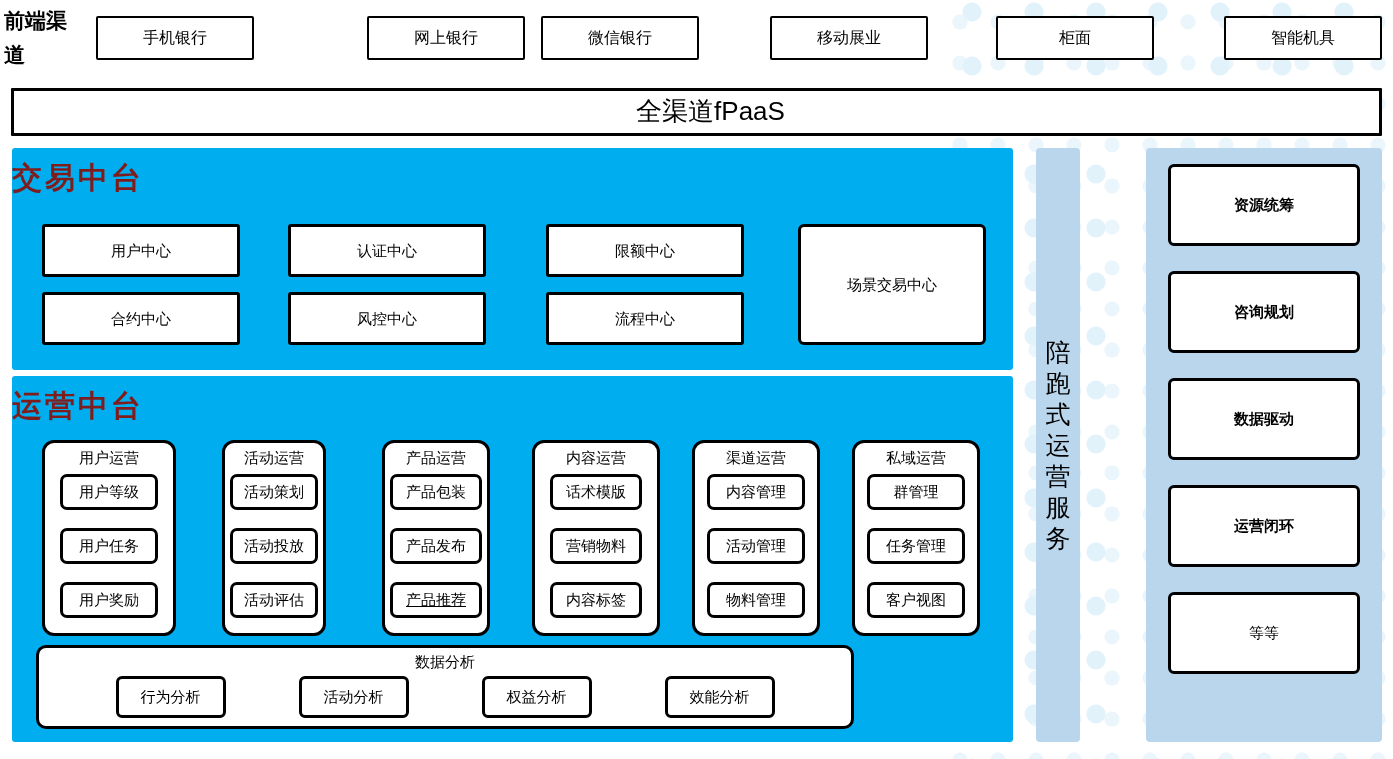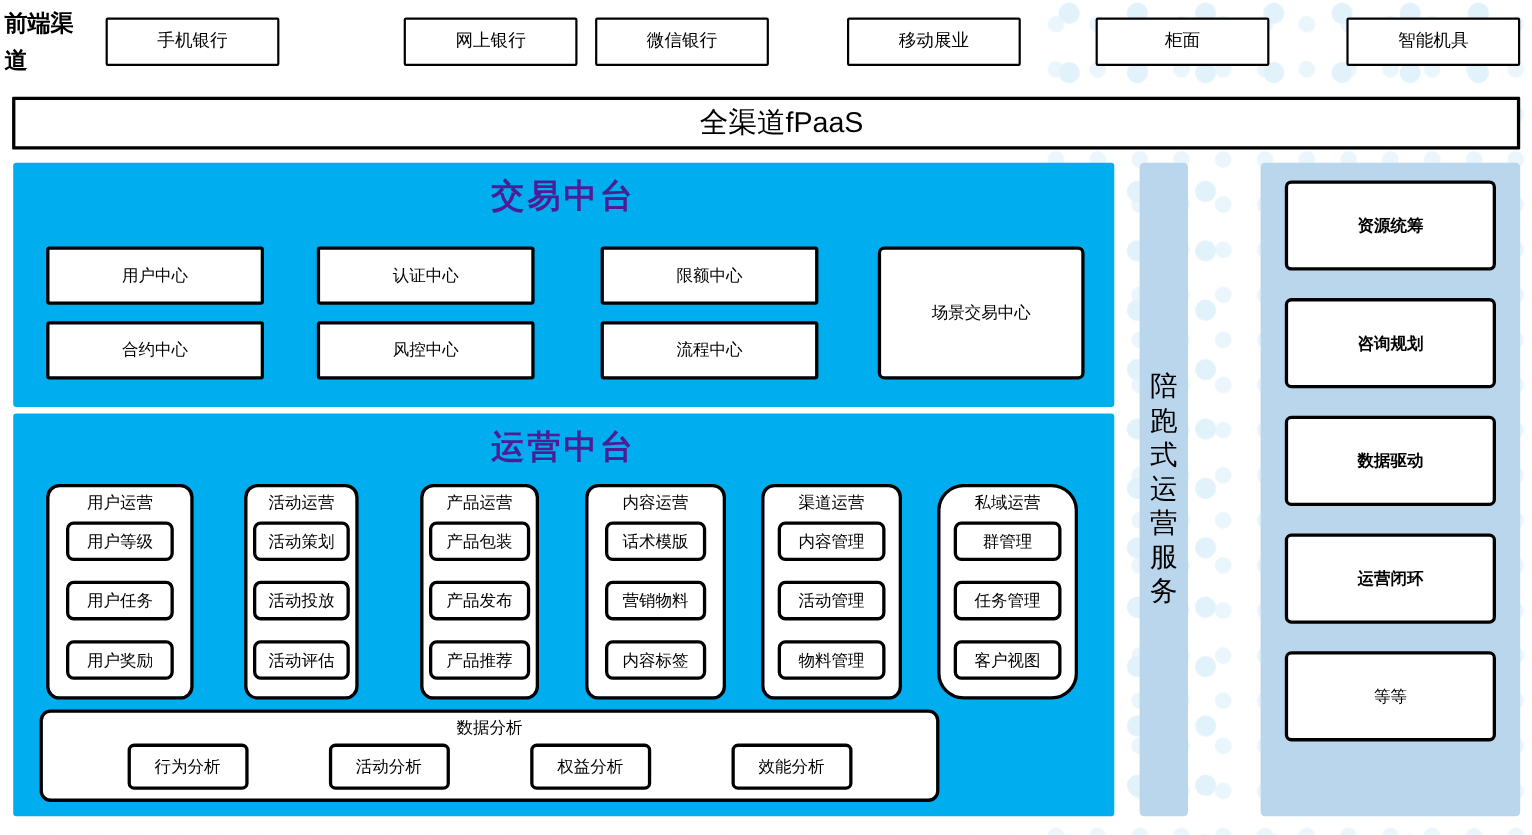--- a/index.html
+++ b/index.html
@@ -89,24 +89,23 @@
   .cyan-panel {
     background: #00AEEF;
     border-radius: 3px;
   }
   #trade-panel { left: 12px; top: 148px; width: 1001px; height: 222px; }
   #ops-panel   { left: 12px; top: 376px; width: 1001px; height: 366px; }
 
   .panel-title {
     position: absolute;
     left: 0; right: 0;
-    text-align: center;
     font-size: 30px;
     font-weight: bold;
-    color: #4c1d95;
+    color: #7f1d1d;
     letter-spacing: 3px;
   }
   #trade-title { top: 10px; }
   #ops-title   { top: 10px; }
 
   
   .trade-box {
     height: 53px;
     font-size: 15px;
     border-width: 3px;
@@ -297,35 +296,35 @@
       <div class="blk ops-col" style="left: 222px; width: 104px;">
         <div class="ops-col-title">活动运营</div>
         <div class="ops-item" style="width: 88px;">活动策划</div>
         <div class="ops-item" style="width: 88px;">活动投放</div>
         <div class="ops-item" style="width: 88px;">活动评估</div>
       </div>
       <div class="blk ops-col" style="left: 382px; width: 108px;">
         <div class="ops-col-title">产品运营</div>
         <div class="ops-item" style="width: 92px;">产品包装</div>
         <div class="ops-item" style="width: 92px;">产品发布</div>
-        <div class="ops-item" style="width: 92px;">产品推荐</div>
+        <div class="ops-item" style="width: 92px; text-decoration: underline;">产品推荐</div>
       </div>
       <div class="blk ops-col" style="left: 532px; width: 128px;">
         <div class="ops-col-title">内容运营</div>
         <div class="ops-item" style="width: 92px;">话术模版</div>
         <div class="ops-item" style="width: 92px;">营销物料</div>
         <div class="ops-item" style="width: 92px;">内容标签</div>
       </div>
       <div class="blk ops-col" style="left: 692px; width: 128px;">
         <div class="ops-col-title">渠道运营</div>
         <div class="ops-item" style="width: 98px;">内容管理</div>
         <div class="ops-item" style="width: 98px;">活动管理</div>
         <div class="ops-item" style="width: 98px;">物料管理</div>
       </div>
-      <div class="blk ops-col" style="left: 852px; width: 128px; border-radius: 24px;">
+      <div class="blk ops-col" style="left: 852px; width: 128px;">
         <div class="ops-col-title">私域运营</div>
         <div class="ops-item" style="width: 98px;">群管理</div>
         <div class="ops-item" style="width: 98px;">任务管理</div>
         <div class="ops-item" style="width: 98px;">客户视图</div>
       </div>
     </div>
 
   <div class="blk" id="data-analysis">
     <div id="data-analysis-title">数据分析</div>
     <div id="data-analysis-items">

